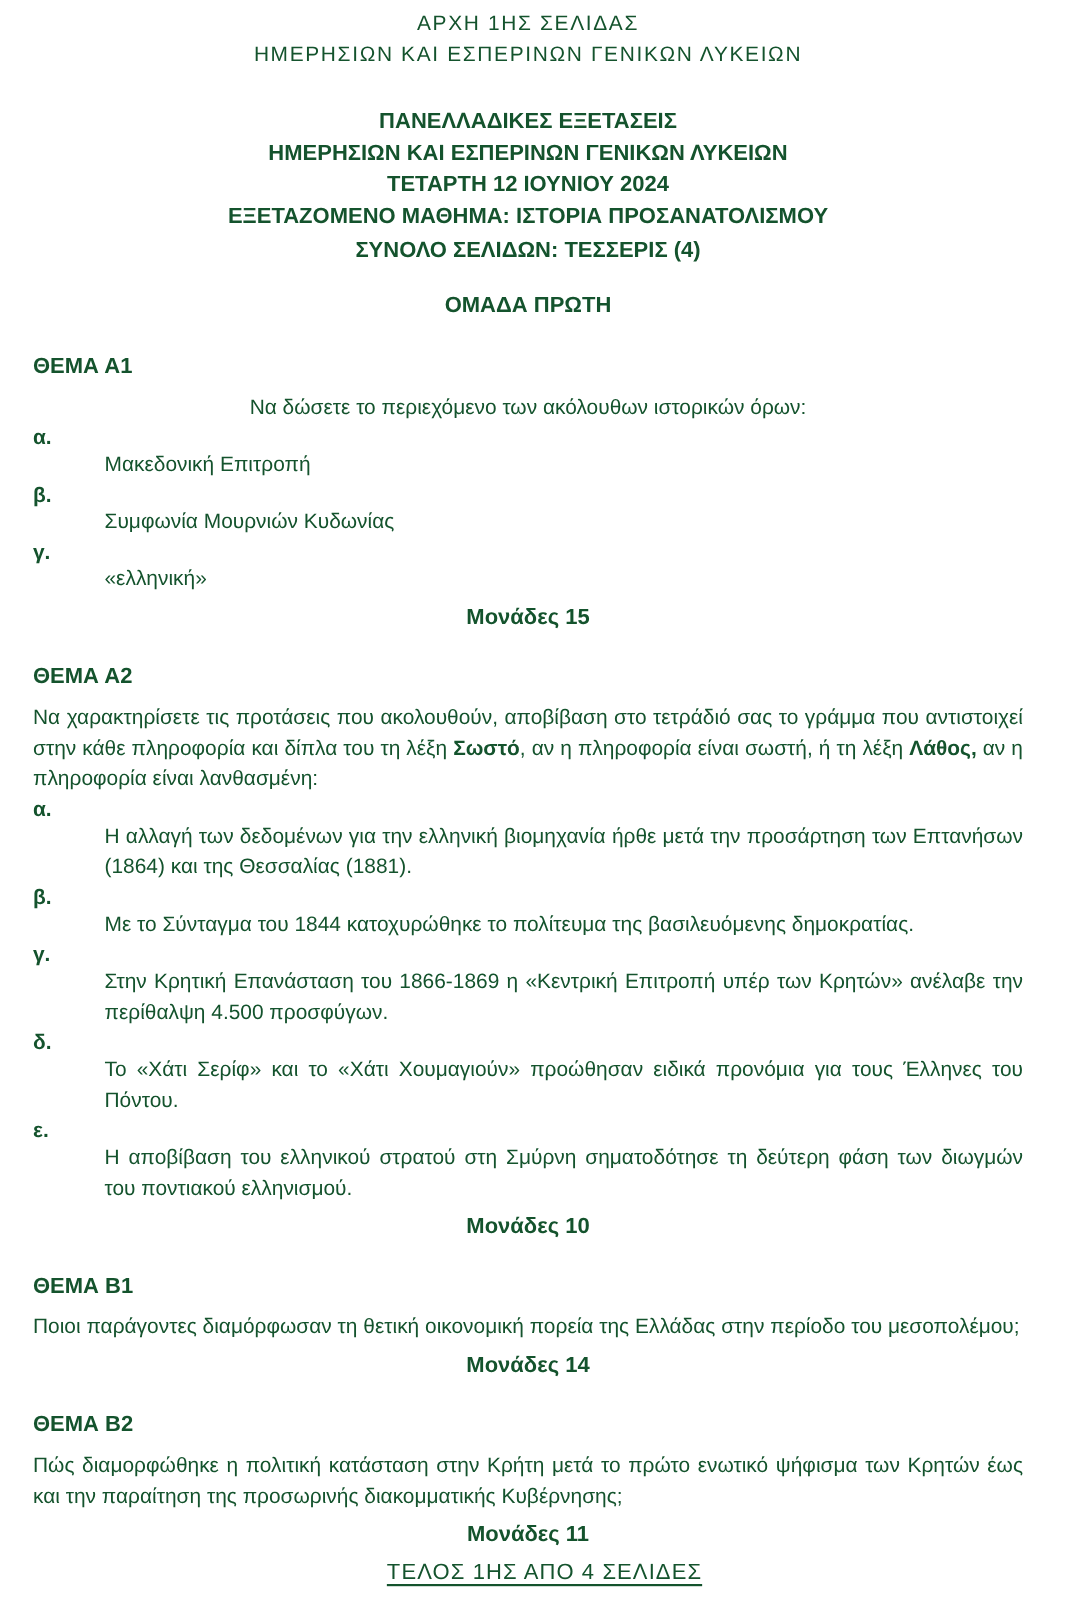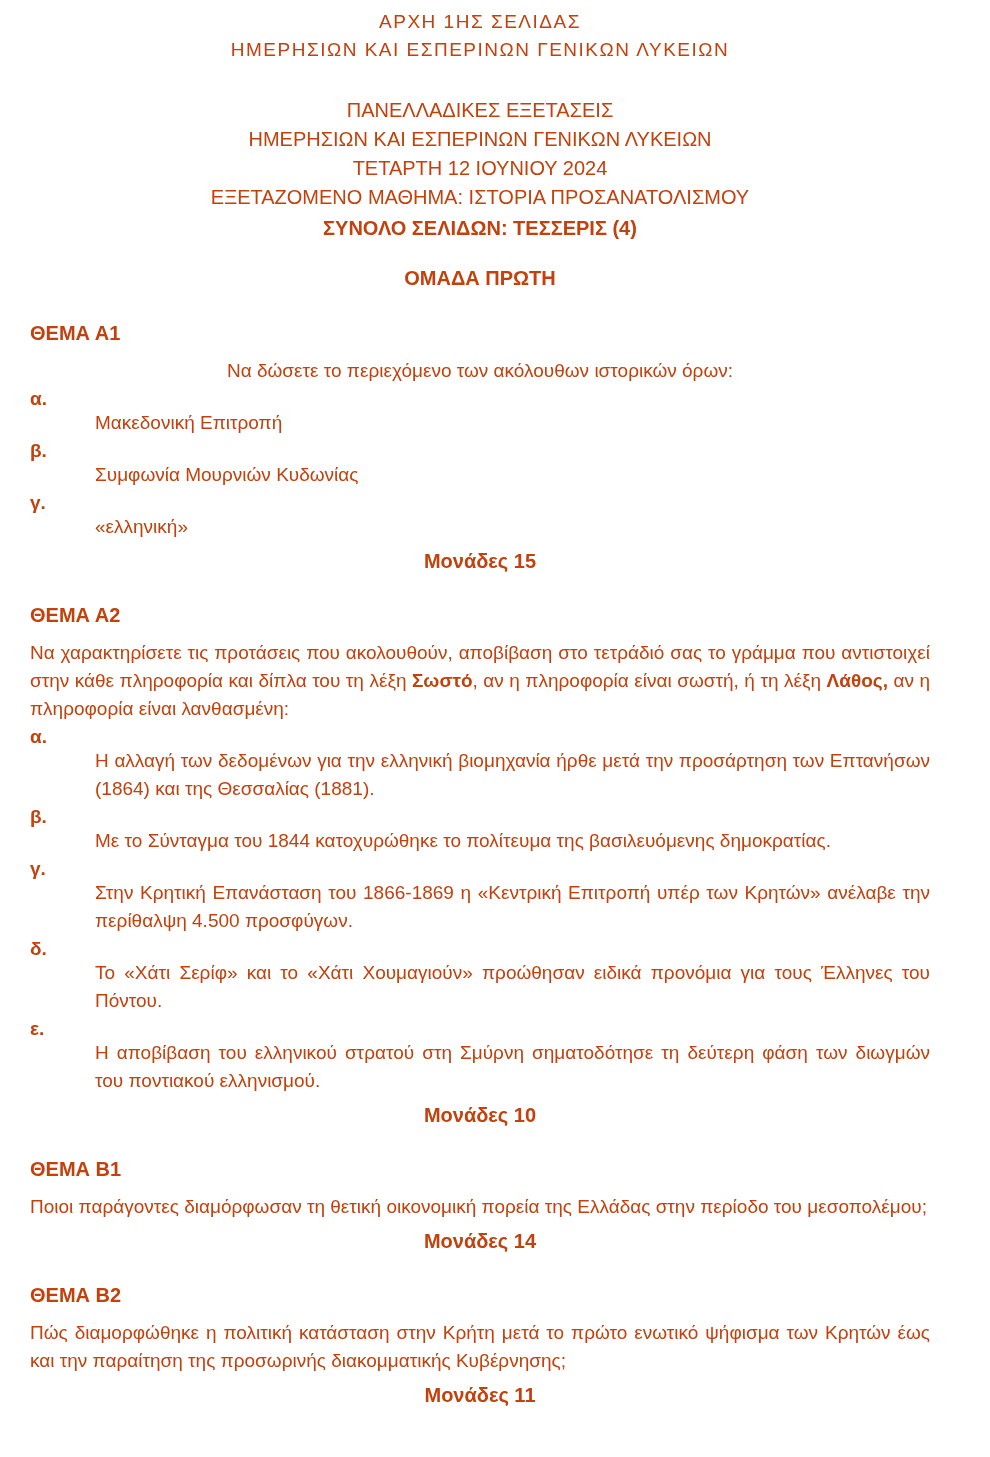--- a/index.html
+++ b/index.html
@@ -5,38 +5,38 @@
   html, body {
     margin: 0;
     padding: 0;
     background: #ffffff;
   }
   .page {
     position: relative;
     width: 990px;
     height: 1457px;
     background: #ffffff;
-    color: #c2410c;
+    color: #14532d;
     font-family: "Liberation Sans", sans-serif;
     font-size: 19px;
     line-height: 28px;
     overflow: hidden;
   }
   .content {
     padding: 8px 60px 0 30px; 
   }
   .running-header {
     text-align: center;
     letter-spacing: 1.5px;
     line-height: 28px;
   }
   .title-block {
     margin-top: 32px;
     text-align: center;
-    font-weight: normal;
+    font-weight: bold;
     font-size: 20px;
     line-height: 29px;
   }
   .pages-total {
     margin-top: 2px;
     text-align: center;
     font-weight: bold;
     font-size: 20px;
   }
   .group-title {
@@ -172,13 +172,14 @@
     </section>
 
     <section>
       <div class="thema-title">ΘΕΜΑ Β2</div>
       <p class="intro justify">Πώς διαμορφώθηκε η πολιτική κατάσταση στην Κρήτη μετά το πρώτο ενωτικό ψήφισμα των Κρητών έως και την παραίτηση της προσωρινής διακομματικής Κυβέρνησης;</p>
       <div class="points">Μονάδες 11</div>
     </section>
 
   </div>
 
+  <div class="footer">ΤΕΛΟΣ 1ΗΣ ΑΠΟ 4 ΣΕΛΙΔΕΣ</div>
 </div>
 
 </body></html>

